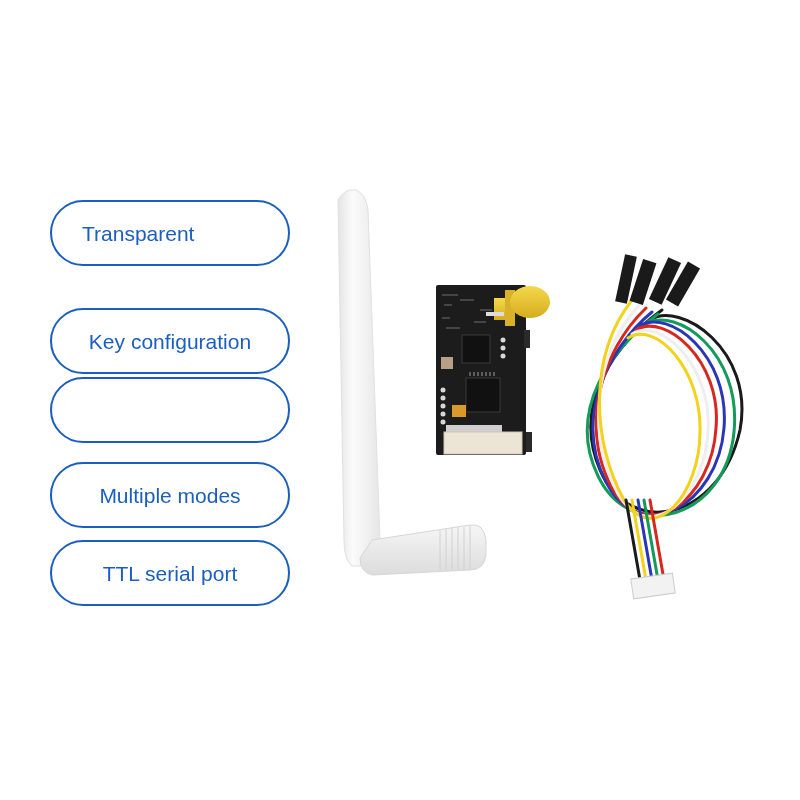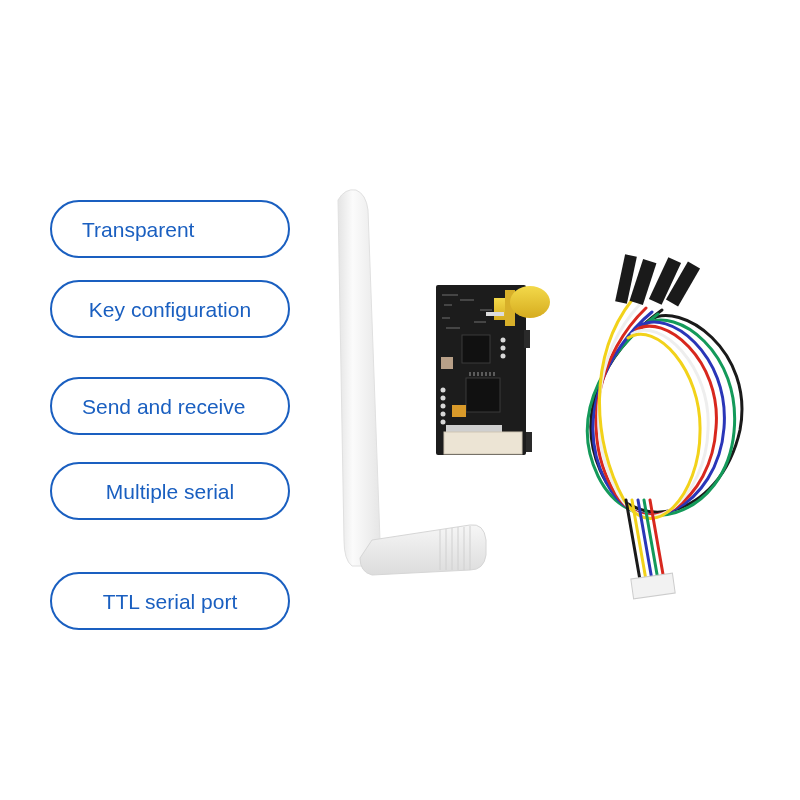--- a/index.html
+++ b/index.html
@@ -3,21 +3,21 @@
 <meta charset="utf-8">
 <style>
   * { box-sizing: border-box; margin: 0; padding: 0; }
   html, body { width: 800px; height: 800px; background: #ffffff; overflow: hidden; }
   body { position: relative; font-family: "Liberation Sans", sans-serif; }
 
   .pill {
     position: absolute;
     left: 50px;
     width: 240px;
-    height: 58px;
+    height: 66px;
     border: 2.5px solid #1a5fc0;
     border-radius: 33px;
     background: #ffffff;
     color: #1a5fc0;
     font-size: 21px;
     line-height: 23px;
     display: flex;
     align-items: center;
   }
   .pill span { display: block; }
@@ -28,35 +28,34 @@
 </style>
 </head>
 <body>
 
 <div class="pill two-line" style="top:200px;">
   <div>
     <span>Transparent</span>
   </div>
 </div>
 
-<div class="pill one-line" style="top:280px;text-align:right;">
+<div class="pill one-line" style="top:308px;text-align:right;">
   <span>Key configuration</span>
 </div>
 
 <div class="pill two-line" style="top:377px;">
   <div>
-    <span>Send and receive</span>
   </div>
 </div>
 
 <div class="pill one-line" style="top:462px;">
-  <span>Multiple serial</span>
+  <span>Multiple modes</span>
 </div>
 
-<div class="pill one-line" style="top:572px;">
+<div class="pill one-line" style="top:540px;">
   <span>TTL serial port</span>
 </div>
 
 <svg id="scene" width="800" height="800" viewBox="0 0 800 800">
   <defs>
     <linearGradient id="antGrad" x1="0" x2="1" y1="0" y2="0">
       <stop offset="0" stop-color="#e4e4e4"></stop>
       <stop offset="0.35" stop-color="#fbfbfb"></stop>
       <stop offset="1" stop-color="#e6e6e6"></stop>
     </linearGradient>

